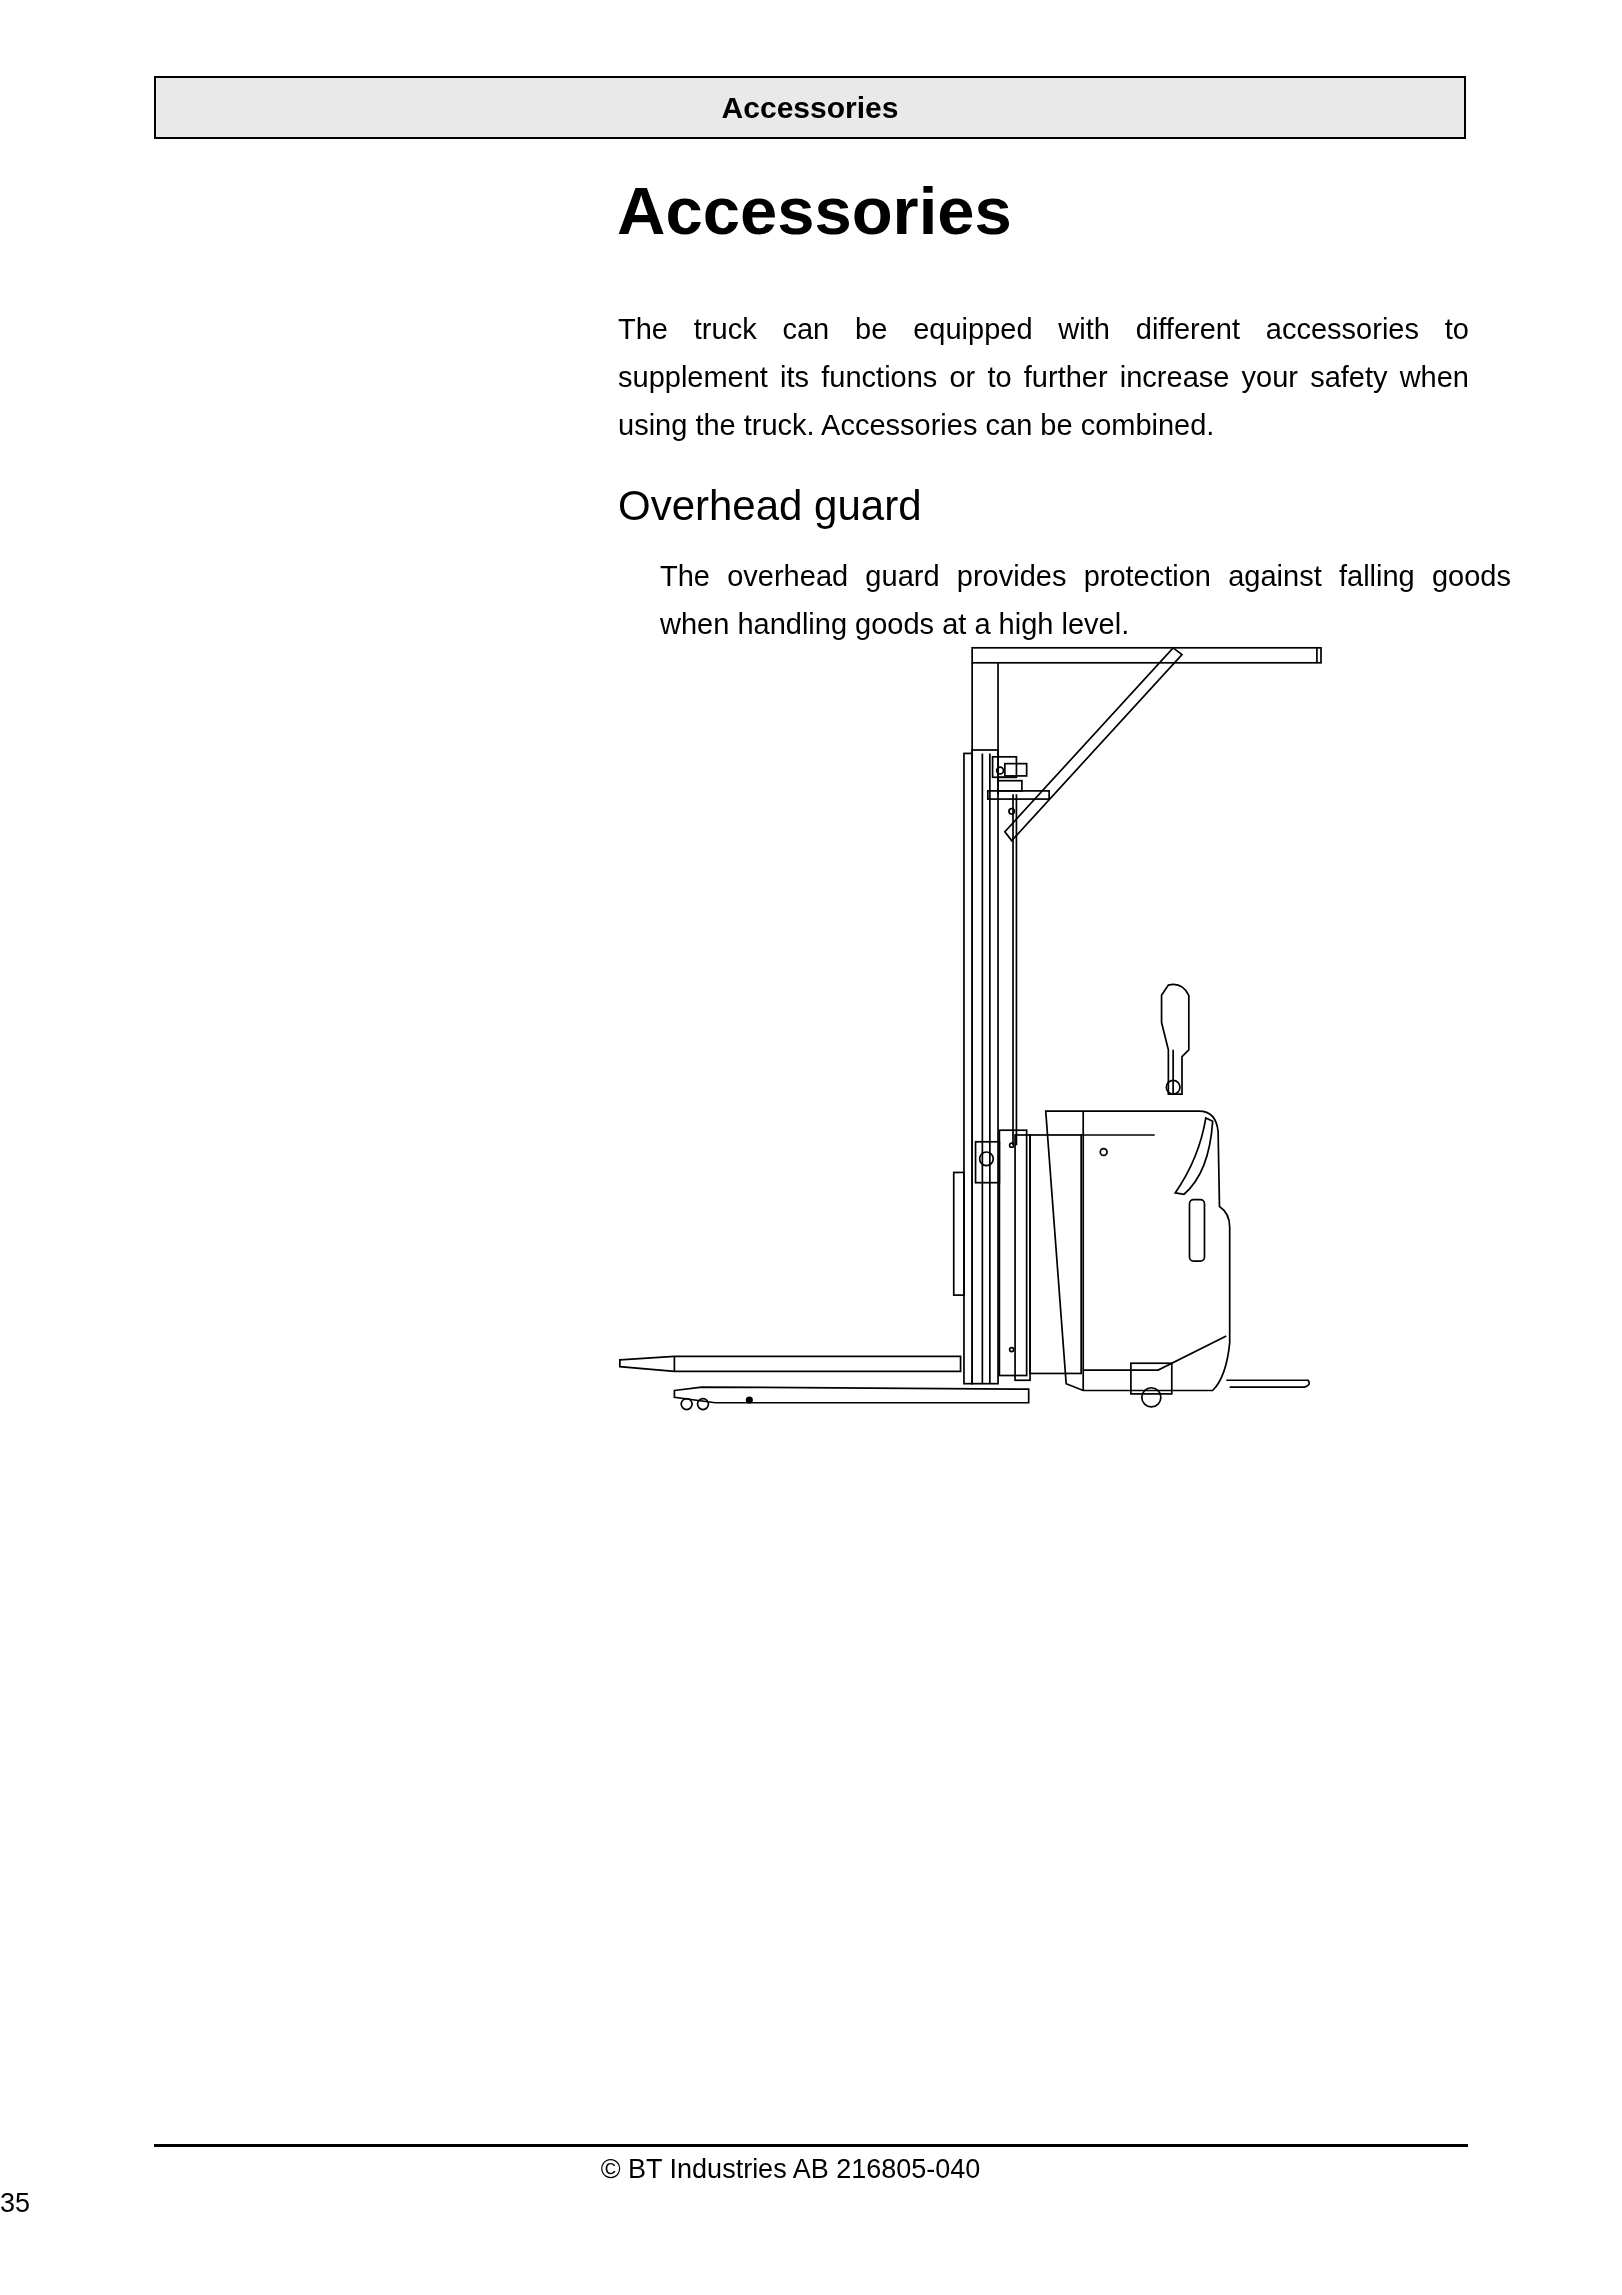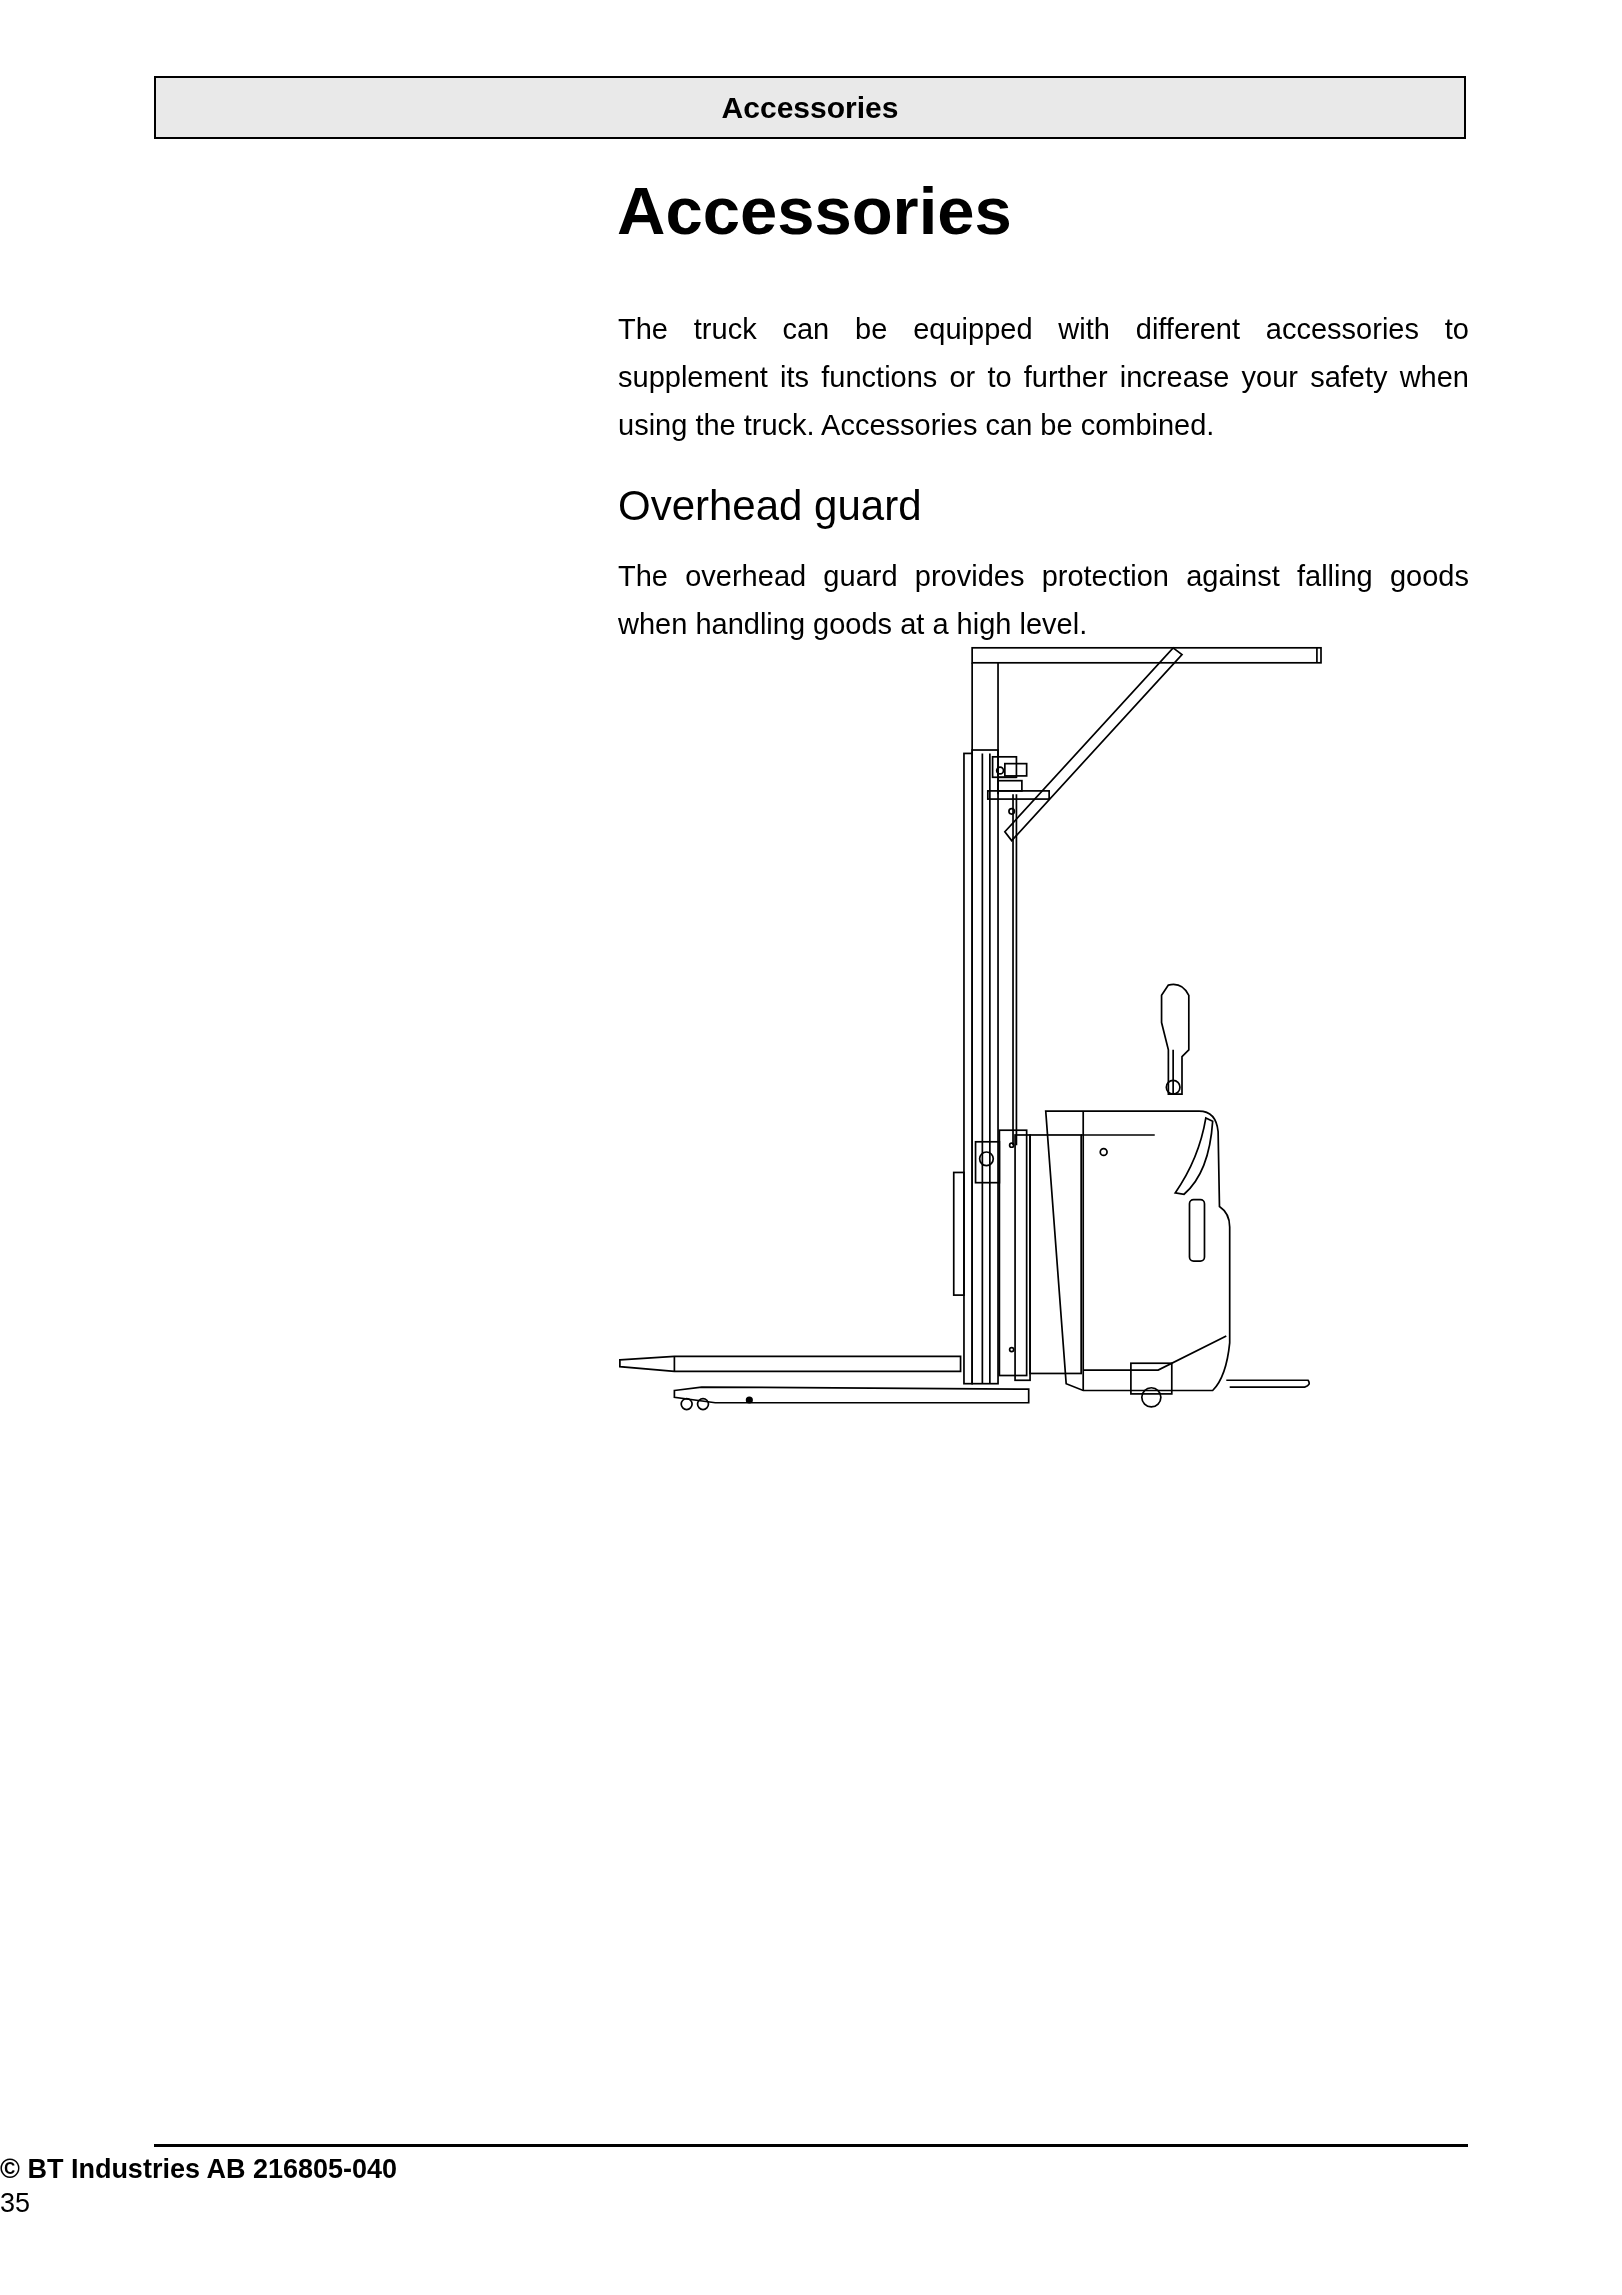--- a/index.html
+++ b/index.html
@@ -3,24 +3,24 @@
 <meta charset="utf-8">
 <style>
   html, body { margin:0; padding:0; background:#ffffff; }
   body { width:1622px; height:2295px; position:relative; font-family:"Liberation Sans", sans-serif; color:#000; overflow:hidden; }
   .header-box { position:absolute; left:154px; top:76px; width:1312px; height:63px; background:#e9e9e9; border:2px solid #000; box-sizing:border-box; display:flex; align-items:center; justify-content:center; }
   .header-box span { font-weight:bold; font-size:30px; }
   .title { position:absolute; left:617px; top:174px; font-size:67px; font-weight:bold; margin:0; line-height:1.1; }
   .para { position:absolute; left:618px; width:851px; font-size:29px; line-height:48px; text-align:justify; margin:0; }
   .p1 { top:305px; }
   .subtitle { position:absolute; left:618px; top:481px; font-size:42px; font-weight:normal; margin:0; line-height:1.2; }
-  .p2 { top:552px; }
+  .p2 { top:552px;margin-left:42px; }
   .figure { position:absolute; left:613px; top:641px; width:736px; height:804px; }
   .footer-line { position:absolute; left:154px; top:2144px; width:1314px; height:3.4px; background:#000; }
-  .footer-copy { position:absolute; left:0; width:1581px; top:2154px; text-align:left; font-size:27px;font-weight:bold; }
+  .footer-copy { position:absolute; left:0; width:1581px; top:2154px; text-align:center; font-size:27px; }
   .footer-page { position:absolute; left:0; width:1581px; top:2188px; text-align:left; font-size:27px; }
 </style>
 </head>
 <body>
 
 <div class="header-box">
   <span>Accessories</span>
 </div>
 
 <h1 class="title">Accessories</h1>

